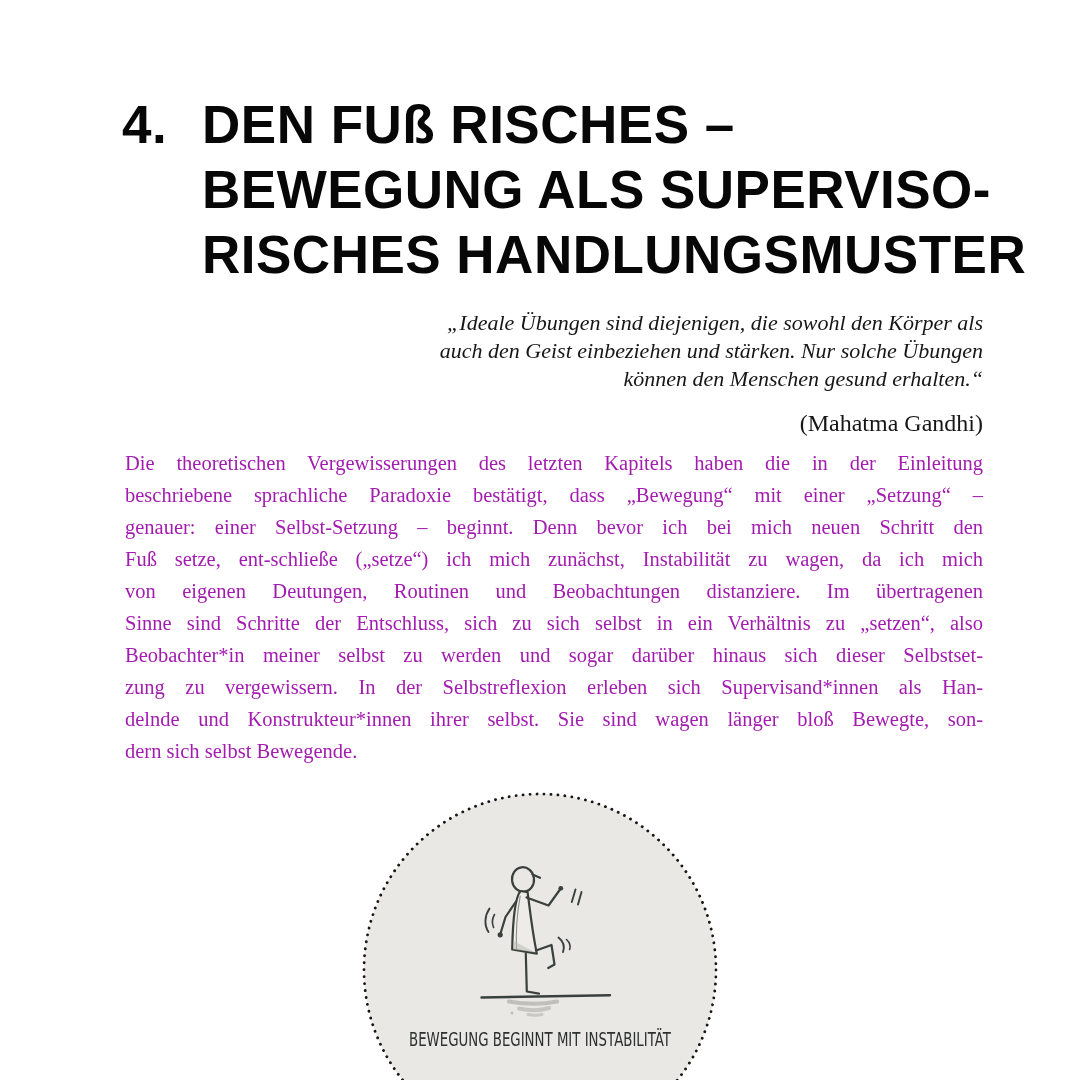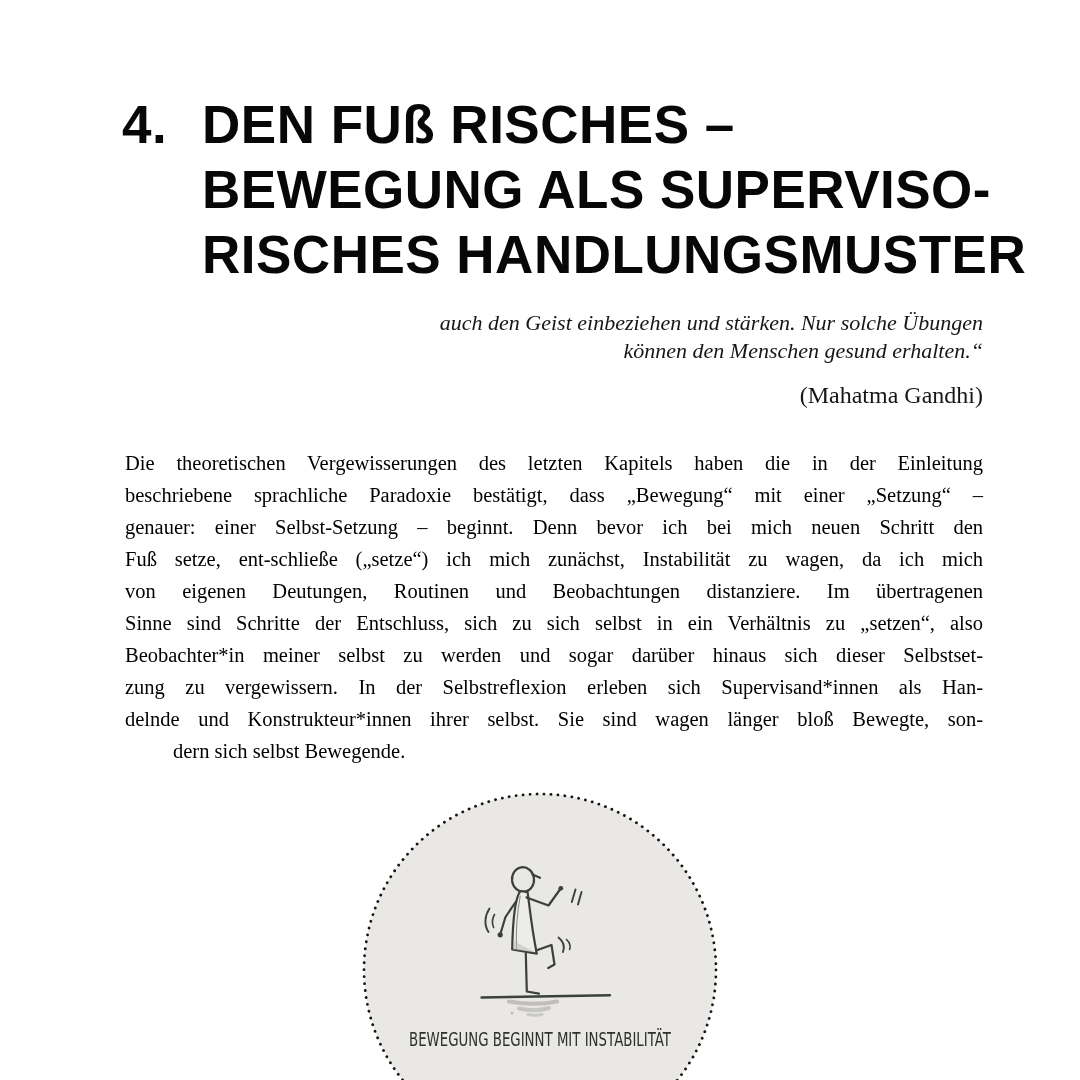--- a/index.html
+++ b/index.html
@@ -44,24 +44,24 @@
   .quote-attribution { font-style: normal; font-size: 24px; margin-top: 16px; }
 
   
   .body-par {
     position: absolute;
     top: 447px;
     left: 125px;
     width: 858px;
     font-size: 20.5px;
     line-height: 32px;
-    color: #000000;
+    color: #a21caf;
   }
   .bline { text-align: justify; text-align-last: justify; }
-  .bline.last { text-align: left; text-align-last: left; margin-left: 48px; }
+  .bline.last { text-align: left; text-align-last: left; }
 
   
   .illustration {
     position: absolute;
     left: 340px;
     top: 780px;
     width: 400px;
     height: 300px;
   }
   .dotted-circle {
@@ -85,20 +85,21 @@
   <div class="heading">
     <div class="heading-number">4.</div>
     <div class="heading-lines">
       <div>DEN FUß RISCHES –</div>
       <div>BEWEGUNG ALS SUPERVISO-</div>
       <div>RISCHES HANDLUNGSMUSTER</div>
     </div>
   </div>
 
   <div class="quote">
+    <div class="qline">„Ideale Übungen sind diejenigen, die sowohl den Körper als</div>
     <div class="qline">auch den Geist einbeziehen und stärken. Nur solche Übungen</div>
     <div class="qline">können den Menschen gesund erhalten.“</div>
     <div class="quote-attribution">(Mahatma Gandhi)</div>
   </div>
 
   <div class="body-par">
     <div class="bline">Die theoretischen Vergewisserungen des letzten Kapitels haben die in der Einleitung</div>
     <div class="bline">beschriebene sprachliche Paradoxie bestätigt, dass „Bewegung“ mit einer „Setzung“ –</div>
     <div class="bline">genauer: einer Selbst-Setzung – beginnt. Denn bevor ich bei mich neuen Schritt den</div>
     <div class="bline">Fuß setze, ent-schließe („setze“) ich mich zunächst, Instabilität zu wagen, da ich mich</div>

